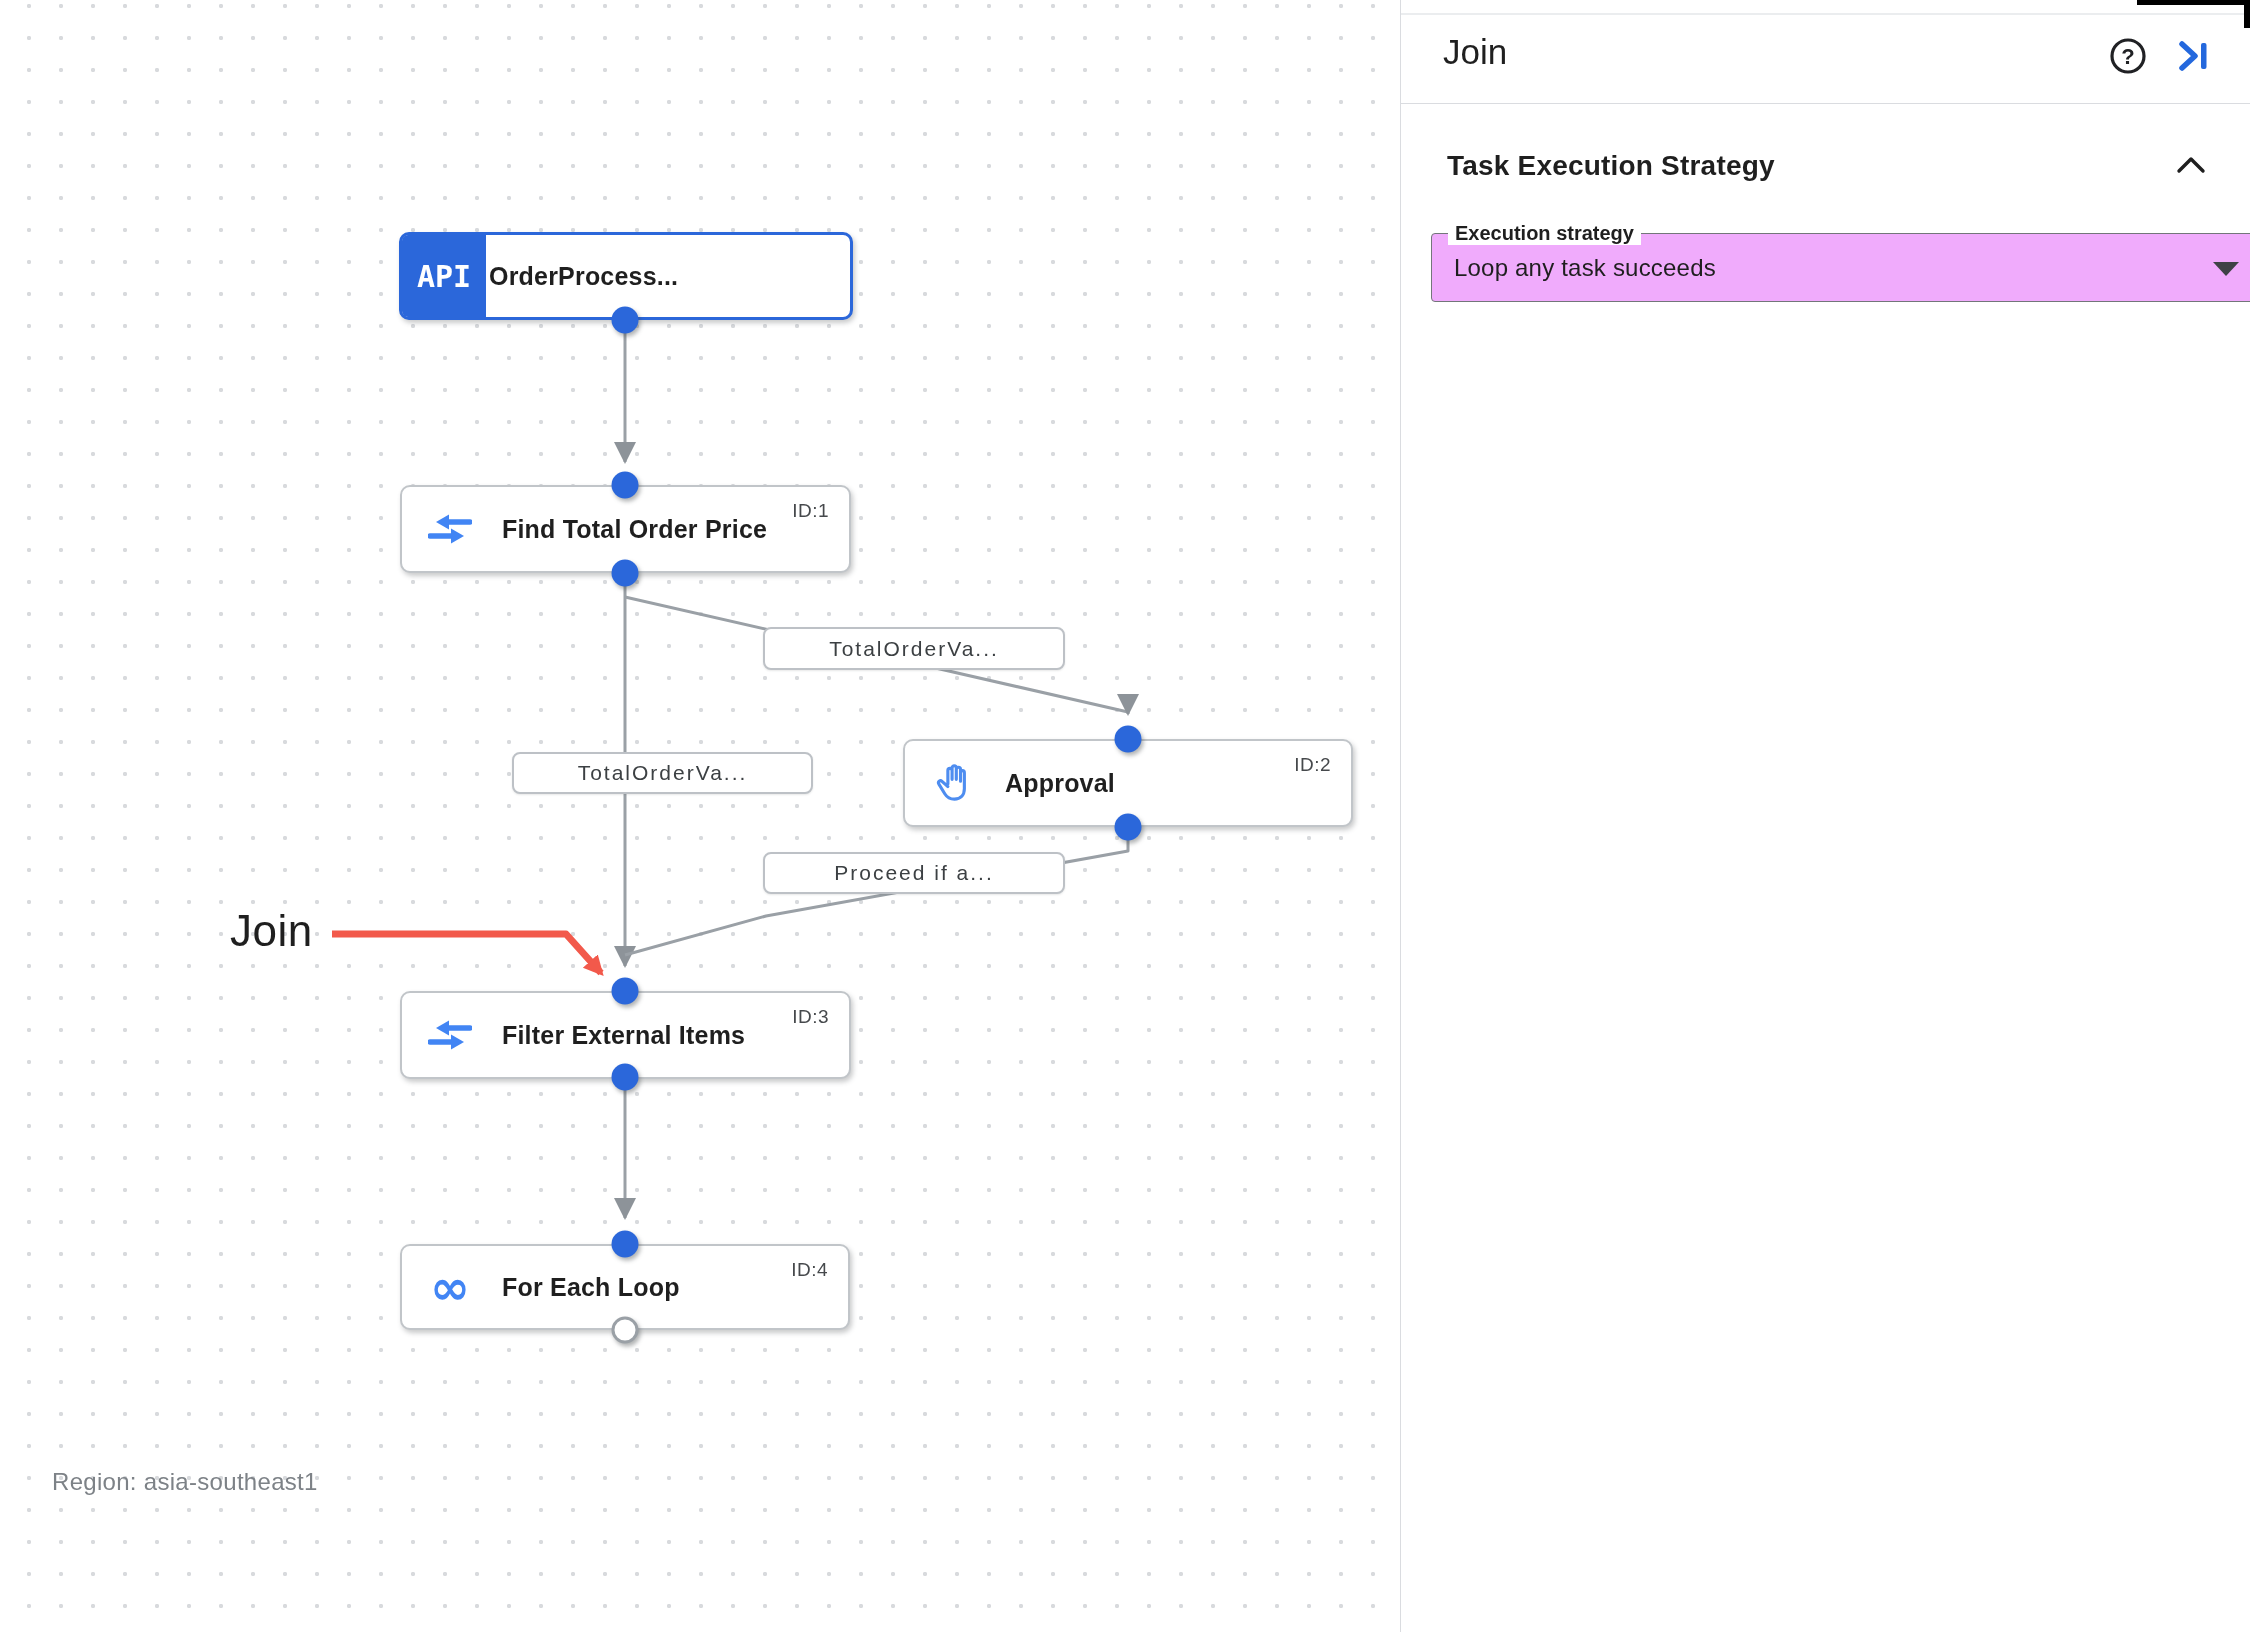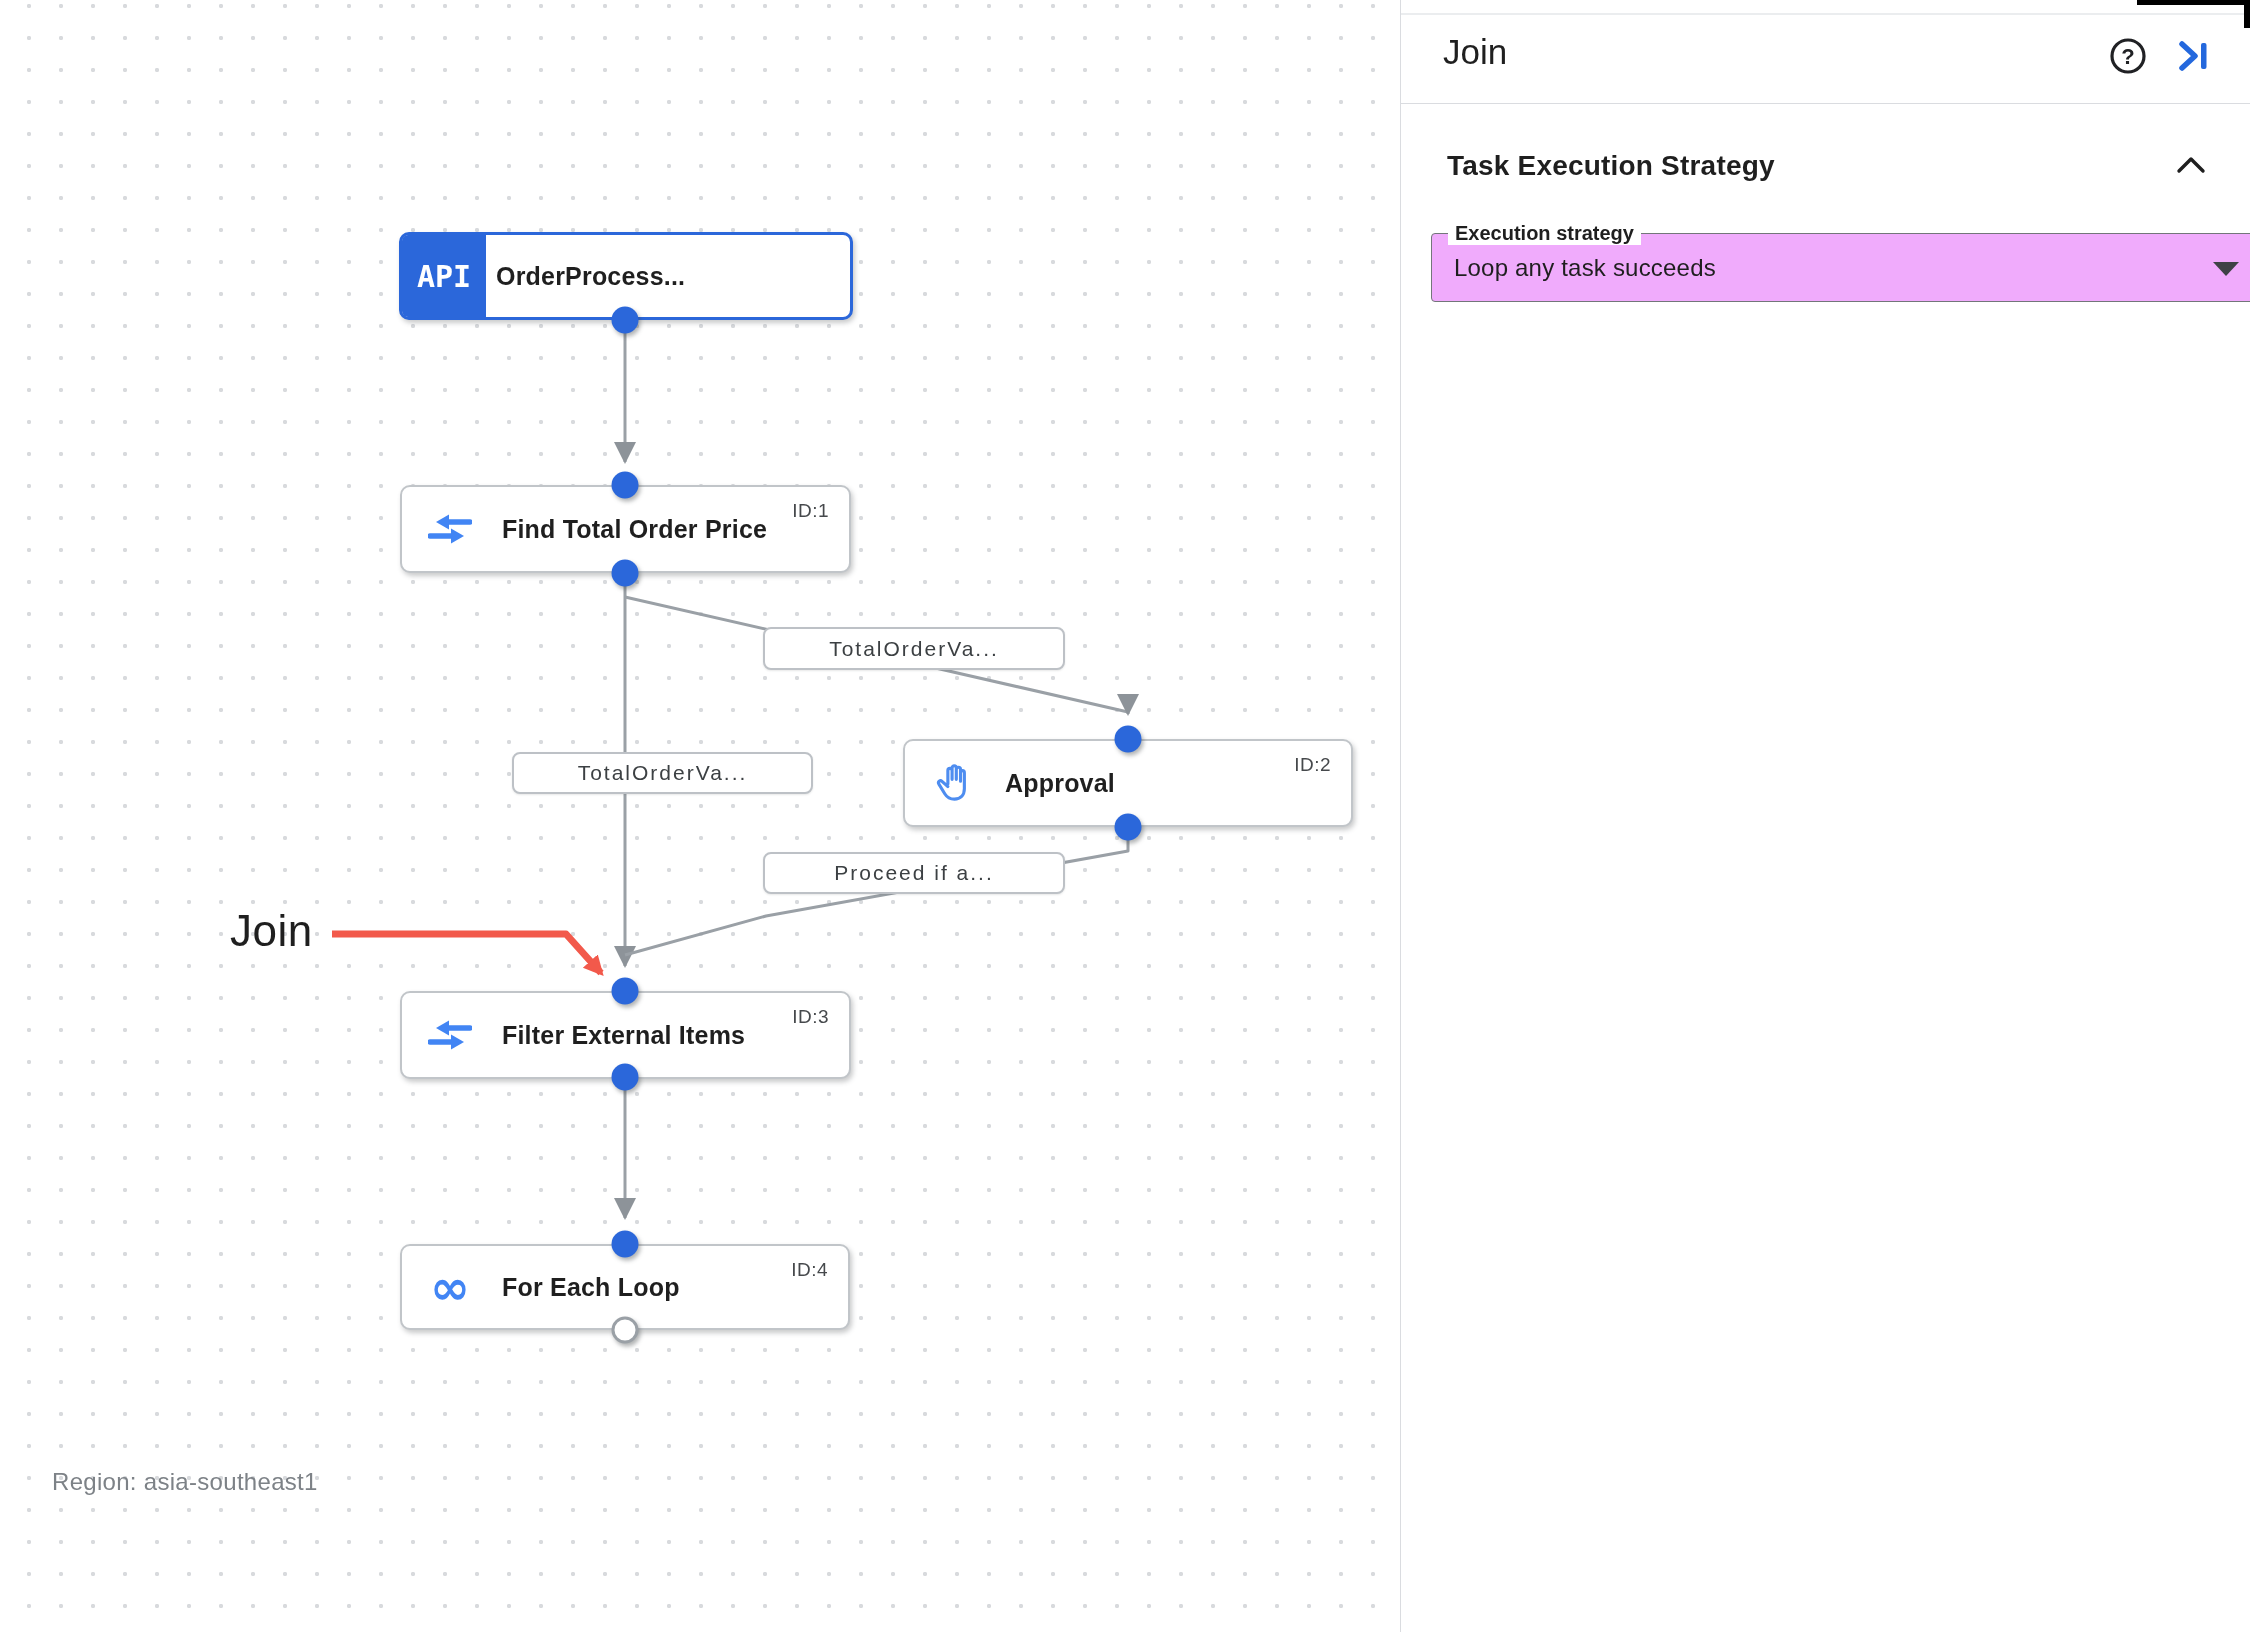--- a/index.html
+++ b/index.html
@@ -38,21 +38,21 @@
   .api-chip {
     width:84px; height:100%; background:#2b67da;
     border-radius:6px 0 0 6px;
     display:flex; align-items:center; justify-content:center;
     color:#fff; font-family:"DejaVu Sans Mono", monospace;
     font-weight:700; font-size:30px;
   }
   .node-icon { width:44px; height:48px; margin-left:26px; flex:0 0 auto;
     display:flex; align-items:center; justify-content:center; }
   .node-icon + .node-title { margin-left:30px; }
-  .api-chip + .node-title { margin-left:10px; }
+  .api-chip + .node-title { margin-left:3px; }
   .loop-glyph { font-size:48px; font-weight:700; color:#4285f4; line-height:40px;
     font-family:"DejaVu Sans", sans-serif; }
 
   
   .port {
     position:absolute; width:27px; height:27px; border-radius:50%;
     background:#2b67da; transform:translate(-50%,-50%);
     box-shadow: 2px 3px 4px rgba(60,64,67,.4);
   }
   .port-open { background:#fff; border:3px solid #9aa0a6; }

